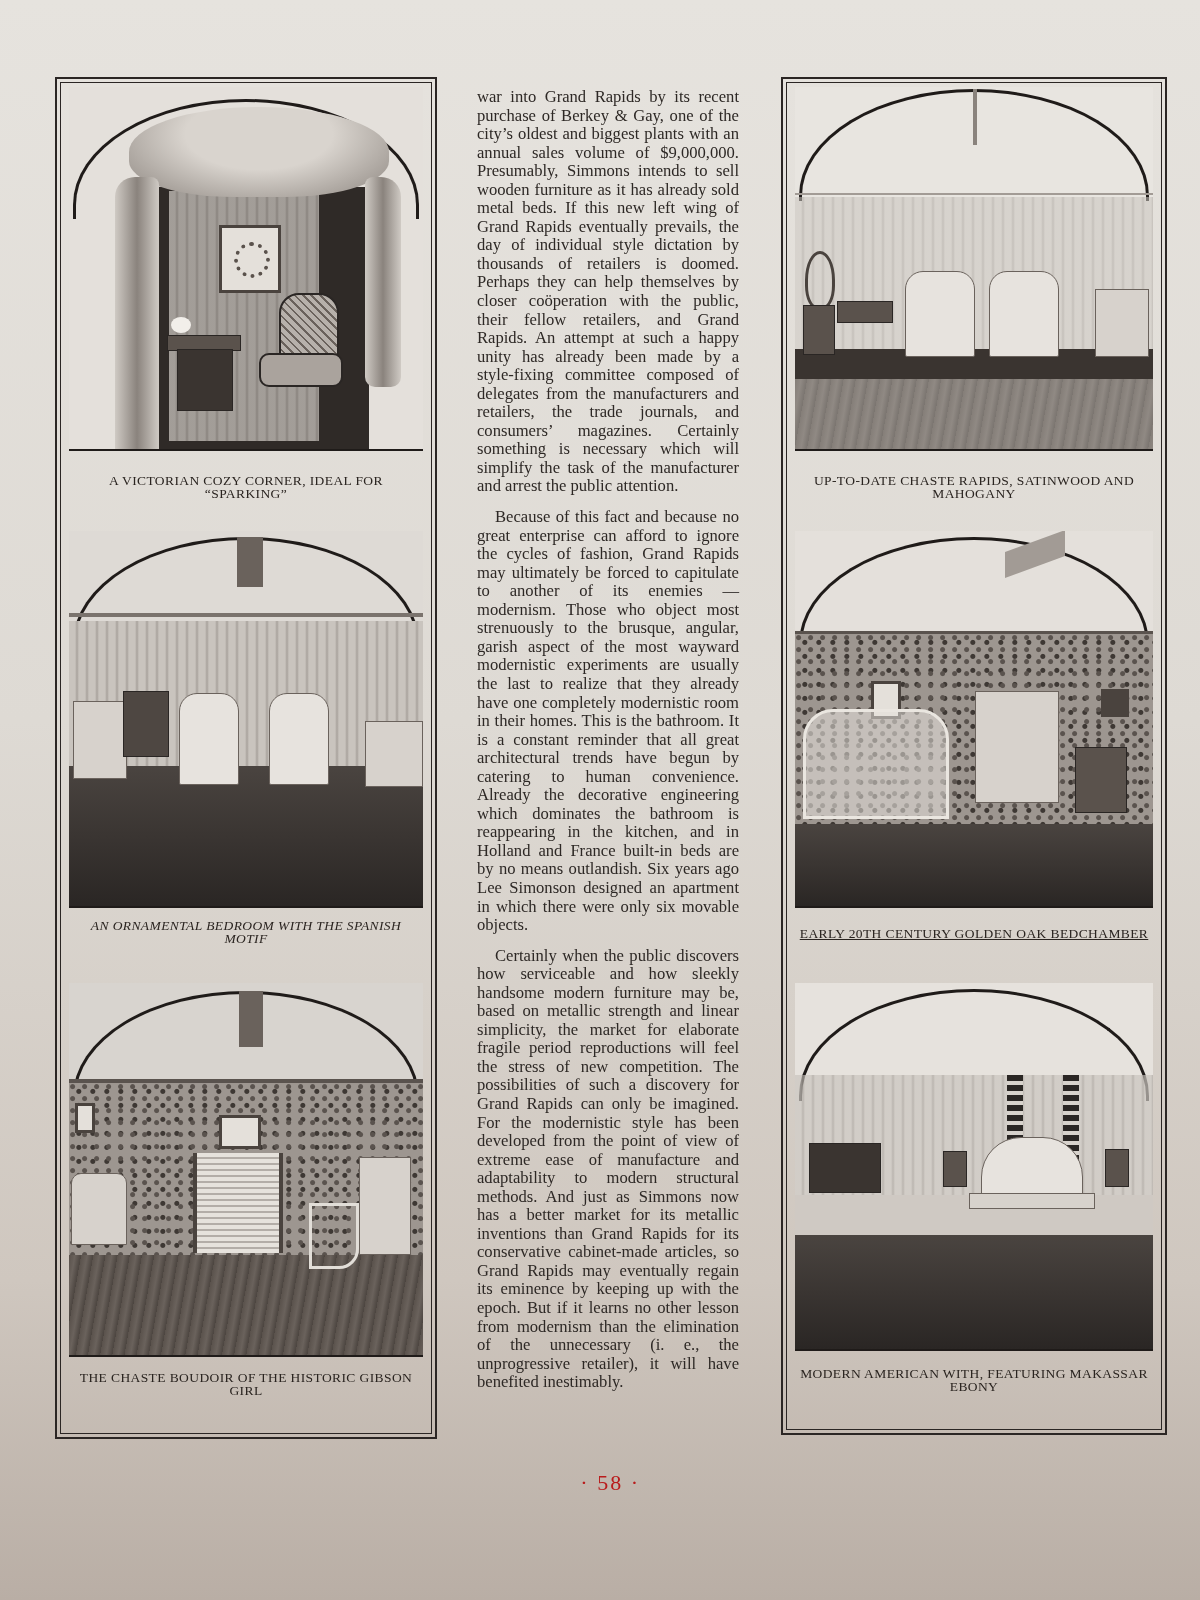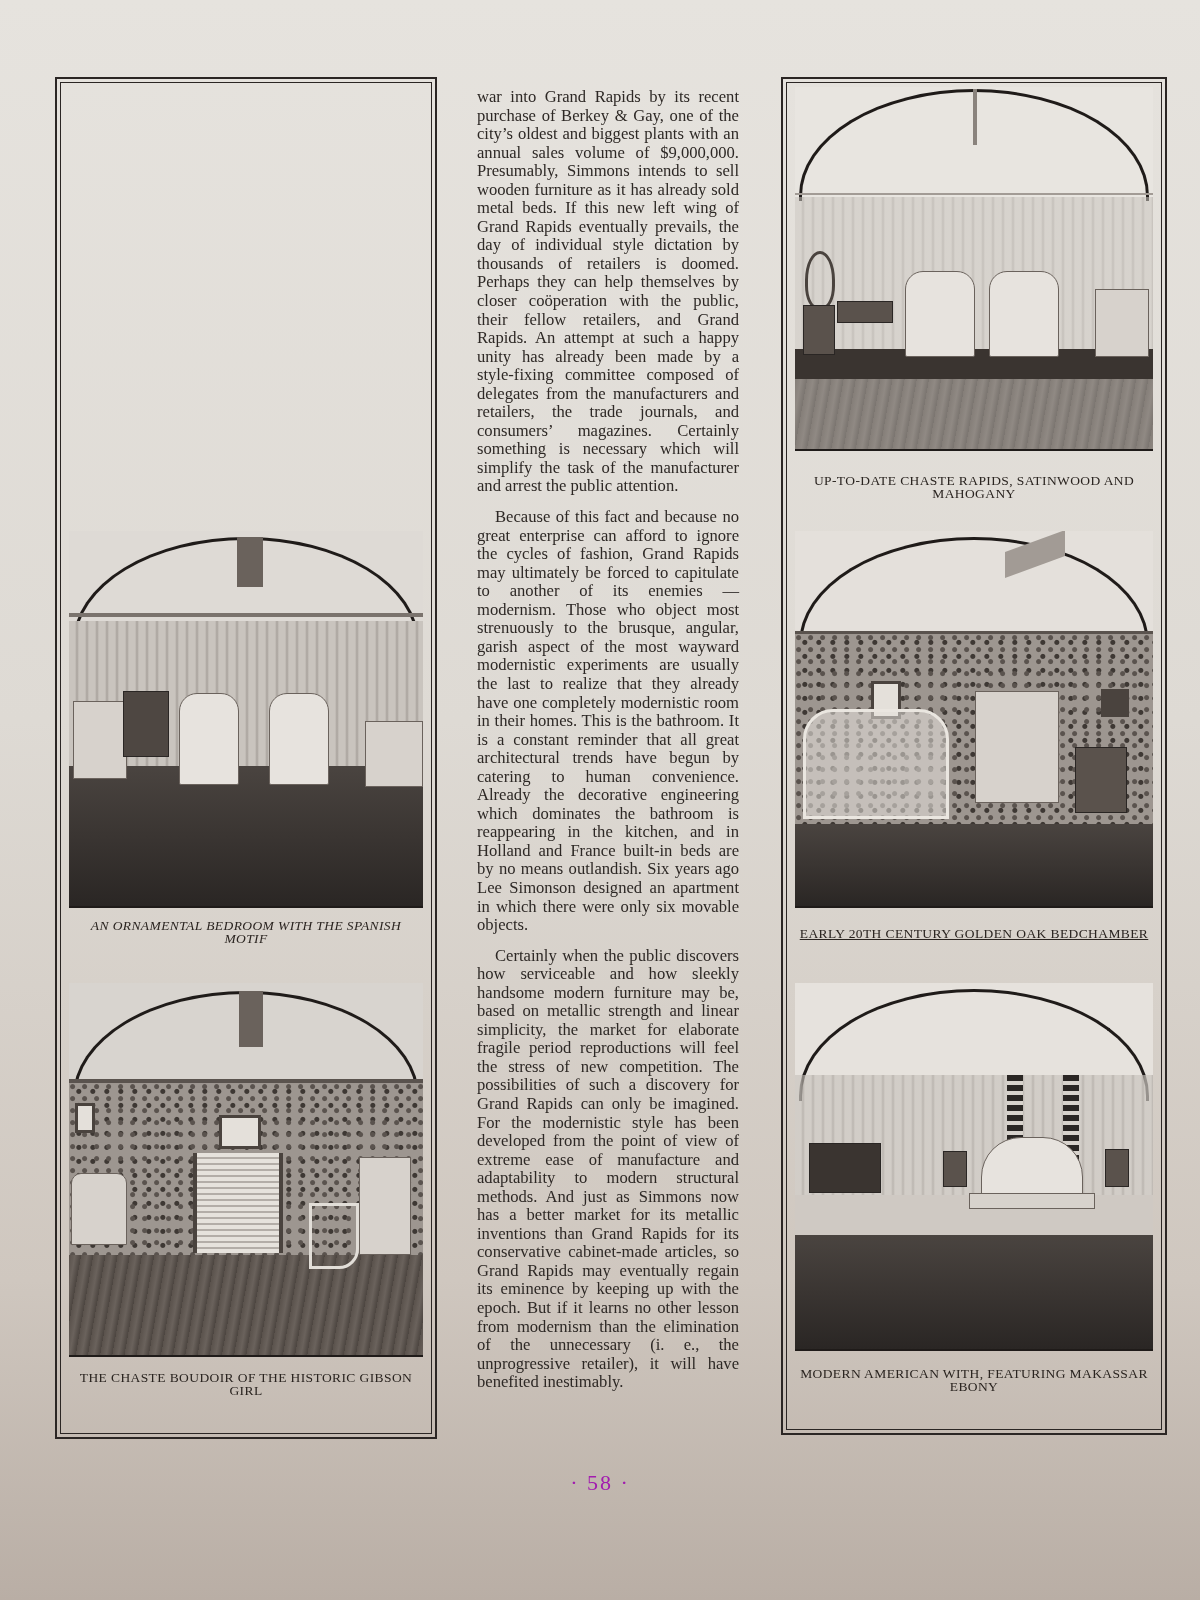--- a/index.html
+++ b/index.html
@@ -71,32 +71,56 @@
       position: absolute; left: 465px; top: 76px; width: 286px;
       font-size: 16.6px; line-height: 18.55px;
       text-align: justify;
       color: #2d2825;
     }
     .text-column p { margin: 12px; }
     .text-column p.indent { text-indent: 18px; }
 
     .page-number {
       position: absolute; left: 560px; top: 1470px; width: 80px;
-      text-align: center; font-size: 22px; color: #a21caf;
+      text-align: right; font-size: 22px; color: #b91c1c;
       letter-spacing: 2px;
     }
   </style>
 </head>
 <body>
 
 <div class="page">
 
   <div class="photo-column col-left">
     <div class="photo-column-inner">
 
+      <div class="photo-panel" style="top:4px;height:440px;">
+        <div class="photo-image" style="height:362px;background:#e4e0db;">
+          <div class="arch" style="top:12px;height:120px;"></div>
+
+          <div style="position:absolute;left:84px;top:100px;width:216px;height:262px;background:#2f2a27;"></div>
+          <div class="curtain-stripes" style="position:absolute;left:100px;top:104px;width:150px;height:250px;opacity:0.75;"></div>
+
+          <div style="position:absolute;left:60px;top:20px;width:260px;height:90px;border-radius:50% 50% 40% 40%;background:radial-gradient(ellipse at 50% 30%, #d9d4ce 40%, #8e8781 100%);"></div>
+          <div style="position:absolute;left:46px;top:90px;width:44px;height:272px;background:linear-gradient(90deg,#cfcac4,#8a837d,#cfcac4);border-radius:20px 8px 0 0;"></div>
+          <div style="position:absolute;left:296px;top:90px;width:36px;height:210px;background:linear-gradient(90deg,#cfcac4,#8a837d,#cfcac4);border-radius:8px 20px 10px 10px;"></div>
+
+          <div class="frame-pic" style="left:150px;top:138px;width:56px;height:62px;">
+            <div style="position:absolute;left:12px;top:14px;width:28px;height:28px;border:4px dotted #5a524c;border-radius:50%;"></div>
+          </div>
+
+          <div style="position:absolute;left:102px;top:230px;width:20px;height:16px;background:#f2efea;border-radius:50%;"></div>
+          <div class="furn" style="left:98px;top:248px;width:72px;height:14px;"></div>
+          <div class="furn" style="left:108px;top:262px;width:54px;height:60px;background:#3a3430;"></div>
+
+          <div style="position:absolute;left:210px;top:206px;width:56px;height:70px;background:repeating-linear-gradient(45deg,#b7b1ab 0 4px,#6a625c 4px 6px);border:2px solid #2a2624;border-radius:20px 20px 4px 4px;"></div>
+          <div style="position:absolute;left:190px;top:266px;width:80px;height:30px;background:#aaa39d;border:2px solid #2a2624;border-radius:10px;"></div>
+        </div>
+        <div class="caption" style="top:387px;">A VICTORIAN COZY CORNER, IDEAL FOR “SPARKING”</div>
+      </div>
 
       <div class="photo-panel" style="top:448px;height:448px;">
         <div class="photo-image" style="height:375px;background:#dedad5;">
           <div class="arch" style="top:6px;height:110px;"></div>
           <div class="wall-light" style="position:absolute;left:0;right:0;top:82px;height:4px;background:#7a736d;"></div>
           <div style="position:absolute;left:168px;top:6px;width:26px;height:50px;background:#6a625c;"></div>
           <div class="curtain-stripes" style="position:absolute;left:0;right:0;top:90px;height:145px;"></div>
           <div class="floor-dark" style="position:absolute;left:0;right:0;top:235px;height:140px;"></div>
           <div class="bed" style="left:110px;top:162px;width:58px;height:90px;"></div>
           <div class="bed" style="left:200px;top:162px;width:58px;height:90px;"></div>

